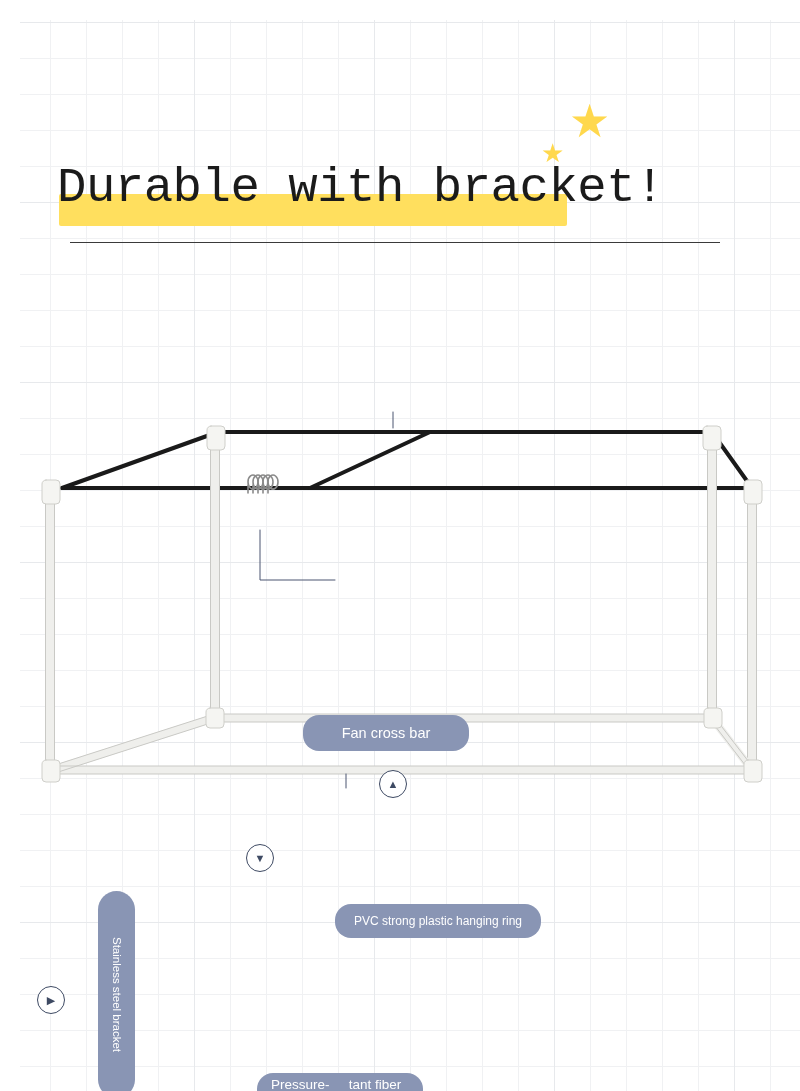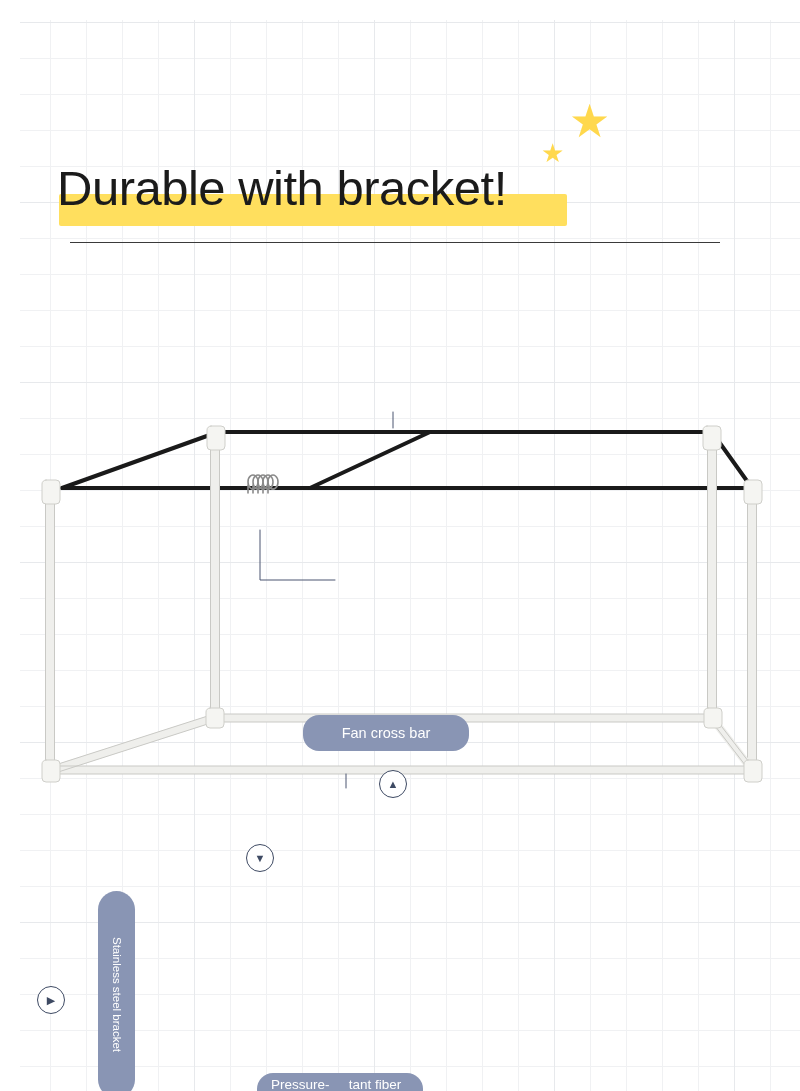--- a/index.html
+++ b/index.html
@@ -69,20 +69,21 @@
   .title {
     position: absolute;
     left: 57px;
     top: 157px;
     font-size: 49px;
     line-height: 62px;
     color: #1b1b1b;
     font-weight: normal;
     letter-spacing: -0.5px;
     white-space: nowrap;
+    font-family: Liberation Mono, monospace;
   }
   .rule {
     position: absolute;
     left: 70px;
     top: 242px;
     width: 650px;
     height: 1px;
     background: #3a3a3a;
   }
   .subtitle {
@@ -277,20 +278,21 @@
           <path d="M393,72 L393,88"></path>
 
           <path d="M260,190 L260,240 L335,240"></path>
 
           <path d="M346,434 L346,448"></path>
         </g>
       </g>
     </svg>
 
     <div class="label label-fan">Fan cross bar</div>
+    <div class="label label-pvc">PVC strong plastic hanging ring</div>
     <div class="label label-rod">
       <span>Pressure-resis-</span>
         <br>
       <span>tant fiber rod</span>
     </div>
     <div class="label label-bracket">
       <span>Stainless steel bracket</span>
     </div>
 
     <div class="marker marker-up-top">▲</div>

